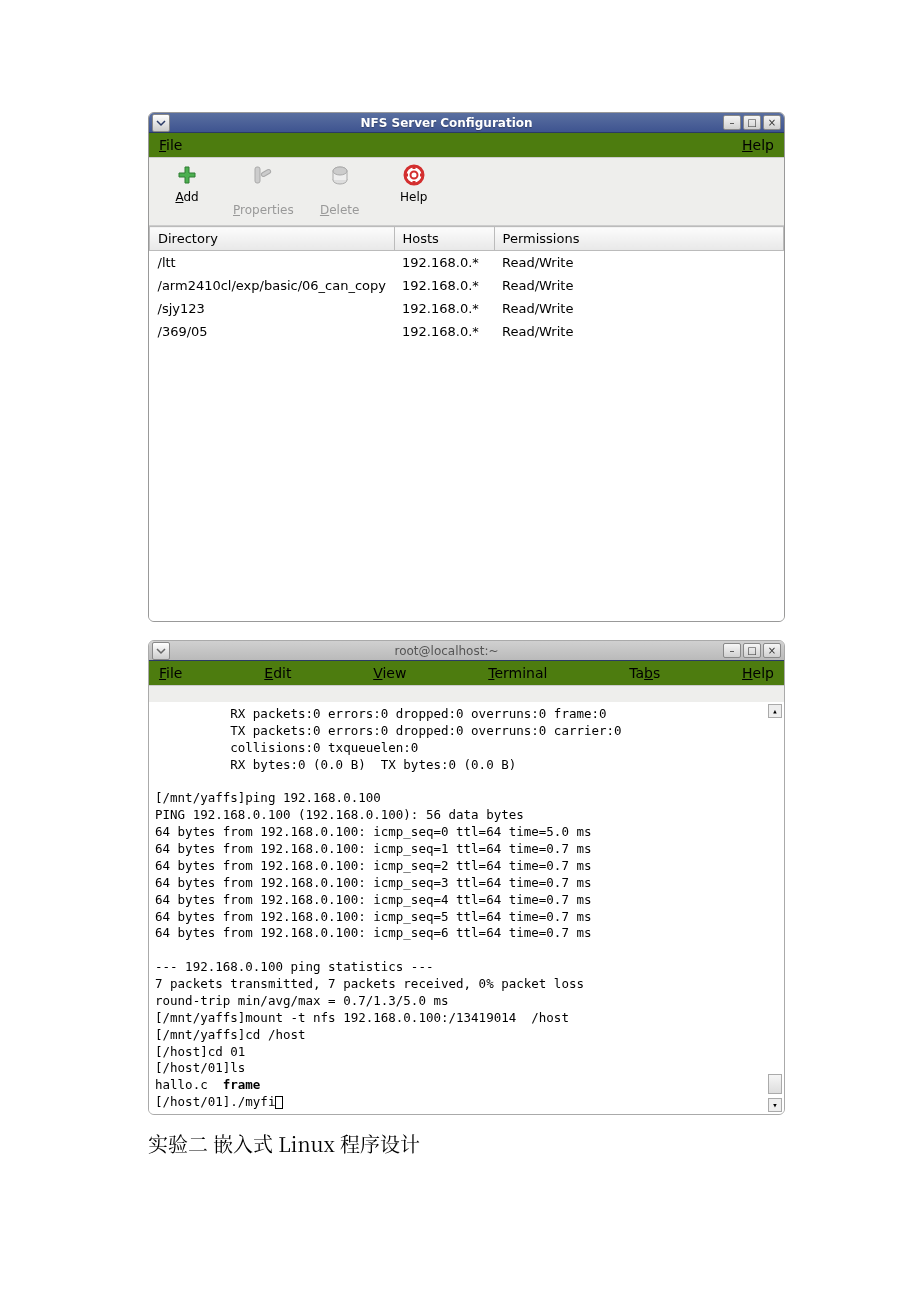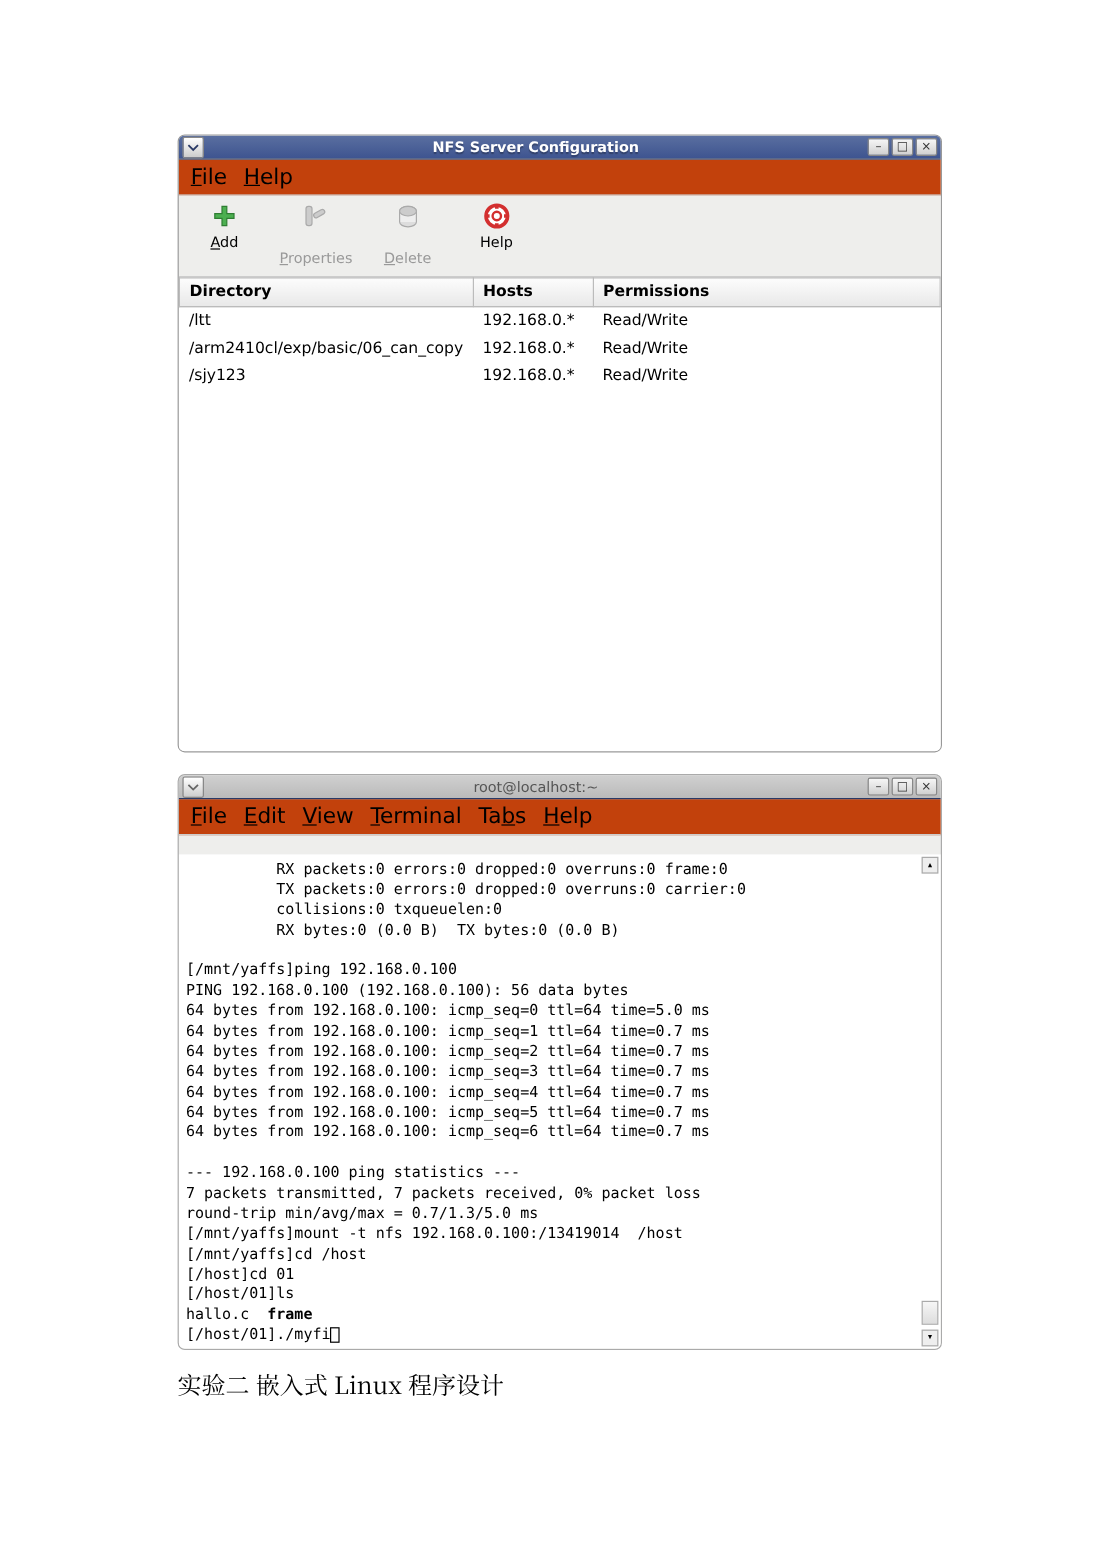--- a/index.html
+++ b/index.html
@@ -49,37 +49,38 @@
   .win-controls { display:flex; gap:2px; padding:0 3px;}
   .win-btn {
     width:18px; height:15px;
     background:linear-gradient(to bottom,#f6f6f6,#d0d0d0);
     border:1px solid #888; border-radius:2px;
     display:flex; align-items:center; justify-content:center;
     font-size:10px; line-height:1; color:#333;
   }
   .menubar {
     display:flex; gap:14px; padding:4px 10px;
-    background:#c2410c; border-bottom:1px solid #ccc;
-    font-size:18px;
+    background:#4d7c0f; border-bottom:1px solid #ccc;
+    font-size:14px;
+    justify-content:space-between;
   }
   .menubar span u { text-decoration: underline; }
   .toolbar {
     display:flex; gap:18px; padding:4px 10px 8px 10px;
     background:#eeeeec; border-bottom:1px solid #ccc;
   }
   .tool-item {
     display:flex; flex-direction:column; align-items:center;
     gap:2px; min-width:56px; font-size:12px;
   }
   .tool-item.disabled { color:#999;gap:15px; }
   .tool-icon { width:26px; height:26px; display:flex; align-items:center; justify-content:center; }
   .nfs-table { width:100%; border-collapse:collapse; background:#fff;}
   .nfs-table th {
-    text-align:left; font-weight:bold; font-size:13px;
+    text-align:left; font-weight:normal; font-size:13px;
     background:linear-gradient(to bottom,#fcfcfc,#e8e8e8);
     border:1px solid #bbb; padding:4px 8px;
   }
   .nfs-table td { padding:4px 8px; font-size:13px; border:0;}
   .nfs-body { background:#fff; min-height:395px; position:relative;}
   .watermark {
     position:absolute; left:0; right:0; bottom:6px; text-align:center;
     font-size:44px; color:#d7d7d7; letter-spacing:1px; font-family: Arial, sans-serif;
     pointer-events:none; user-select:none;
   }
@@ -205,20 +206,25 @@
         <tr>
           <td>/arm2410cl/exp/basic/06_can_copy</td>
           <td>192.168.0.*</td>
           <td>Read/Write</td>
         </tr>
         <tr>
           <td>/sjy123</td>
           <td>192.168.0.*</td>
           <td>Read/Write</td>
         </tr>
+        <tr>
+          <td>/369/05</td>
+          <td>192.168.0.*</td>
+          <td>Read/Write</td>
+        </tr>
       </tbody>
     </table>
   </div>
 </div>
 
 <div class="gap"></div>
 
 <div class="app-window terminal-window">
   <div class="titlebar inactive">
     <div class="titlebar-appicon">

